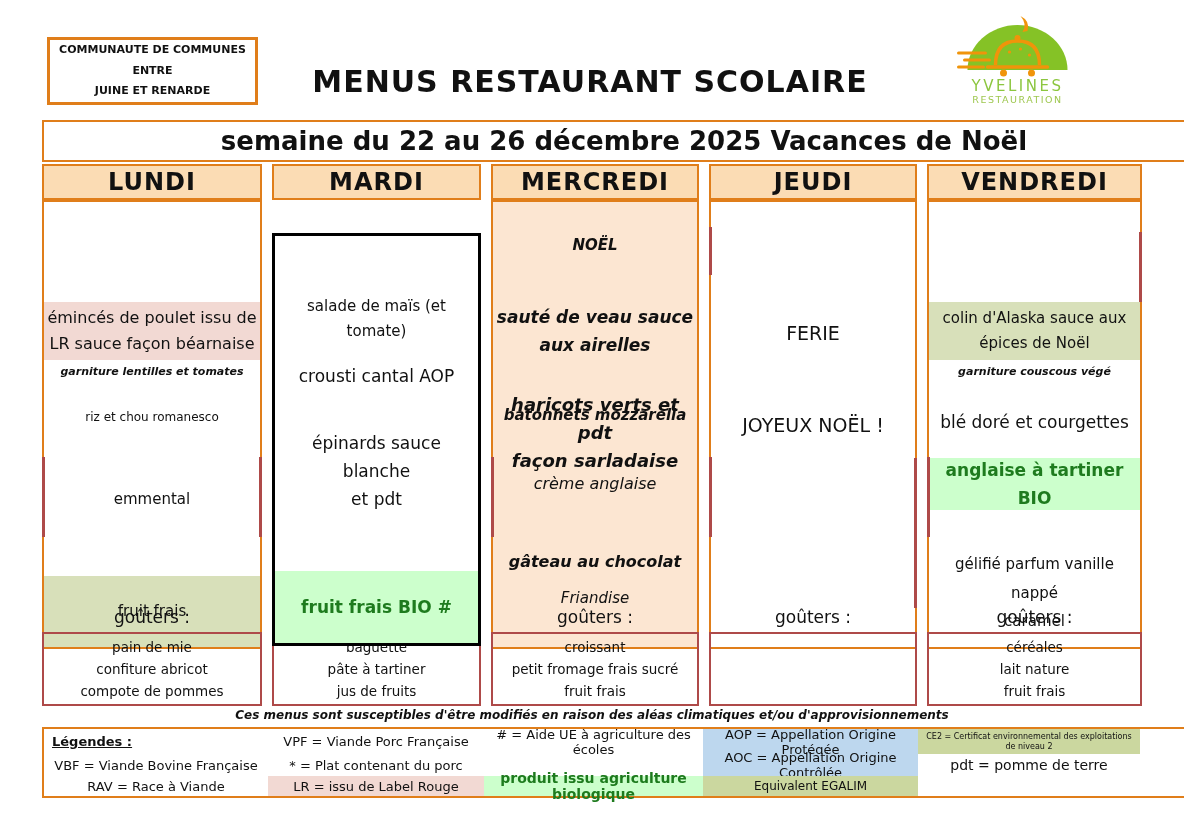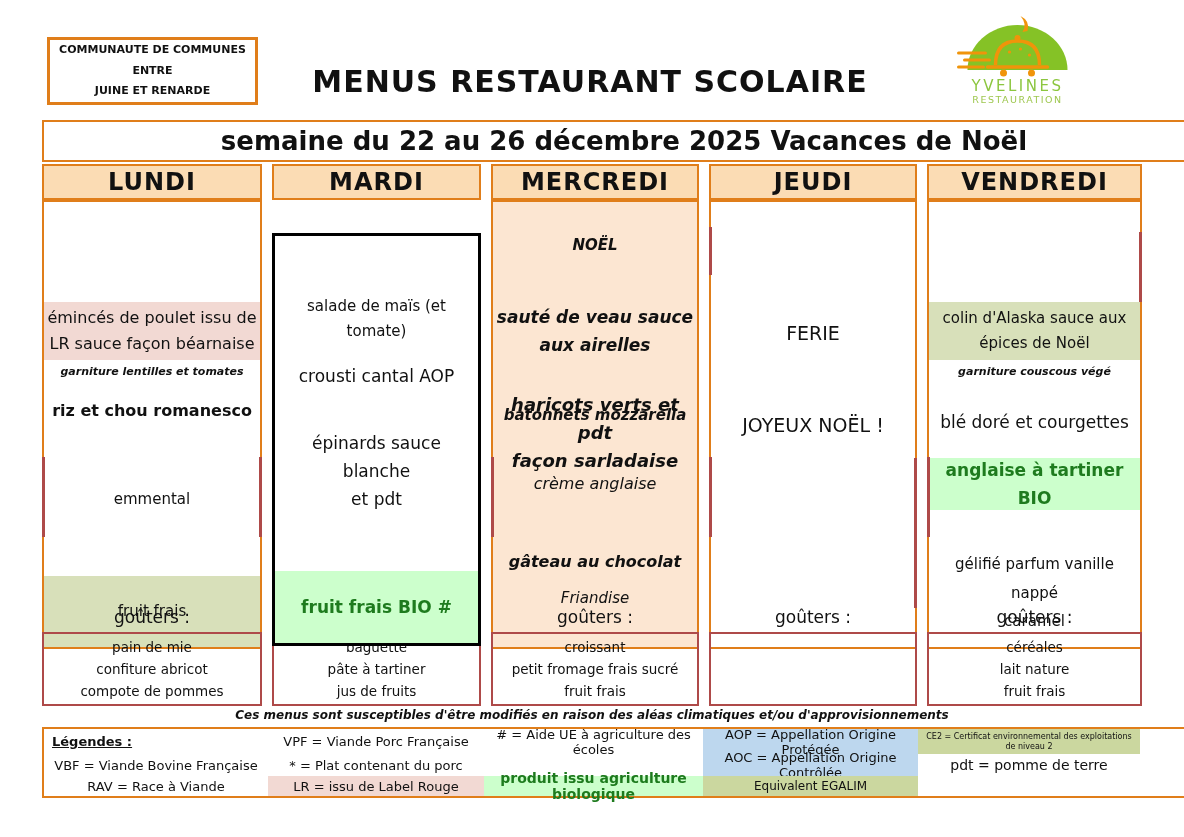--- a/index.html
+++ b/index.html
@@ -118,21 +118,21 @@
   </div>
 
   <div class="col-grid">
 
     <div class="day-col">
       <div class="vseg" style="left:-2px;top:255px;height:80px;"></div>
       <div class="vseg" style="right:-2px;top:255px;height:80px;"></div>
       <div class="col-item band bg-pink" style="top:100px;height:58px;font-size:16px;">émincés de poulet issu de
 LR sauce façon béarnaise</div>
       <div class="col-item garnish" style="top:161px;">garniture lentilles et tomates</div>
-      <div class="col-item" style="top:196px;font-size:16px;font-weight:bold;">riz et chou romanesco</div>
+      <div class="col-item" style="top:206px;font-size:12px;">riz et chou romanesco</div>
       <div class="col-item" style="top:285px;font-size:15px;">emmental</div>
       <div class="col-item band bg-olive" style="bottom:0;height:71px;font-size:15px;">fruit frais</div>
     </div>
 
     <div class="day-col selected">
       <div class="col-item" style="top:58px;font-size:15px;">salade de maïs (et tomate)</div>
       <div class="col-item" style="top:126px;font-size:17px;">crousti cantal AOP</div>
       <div class="col-item" style="top:193px;font-size:17px;">épinards sauce blanche
 et pdt</div>
       <div class="col-item band bg-green green-bold" style="bottom:0;height:72px;font-size:17px;">fruit frais BIO #</div>

